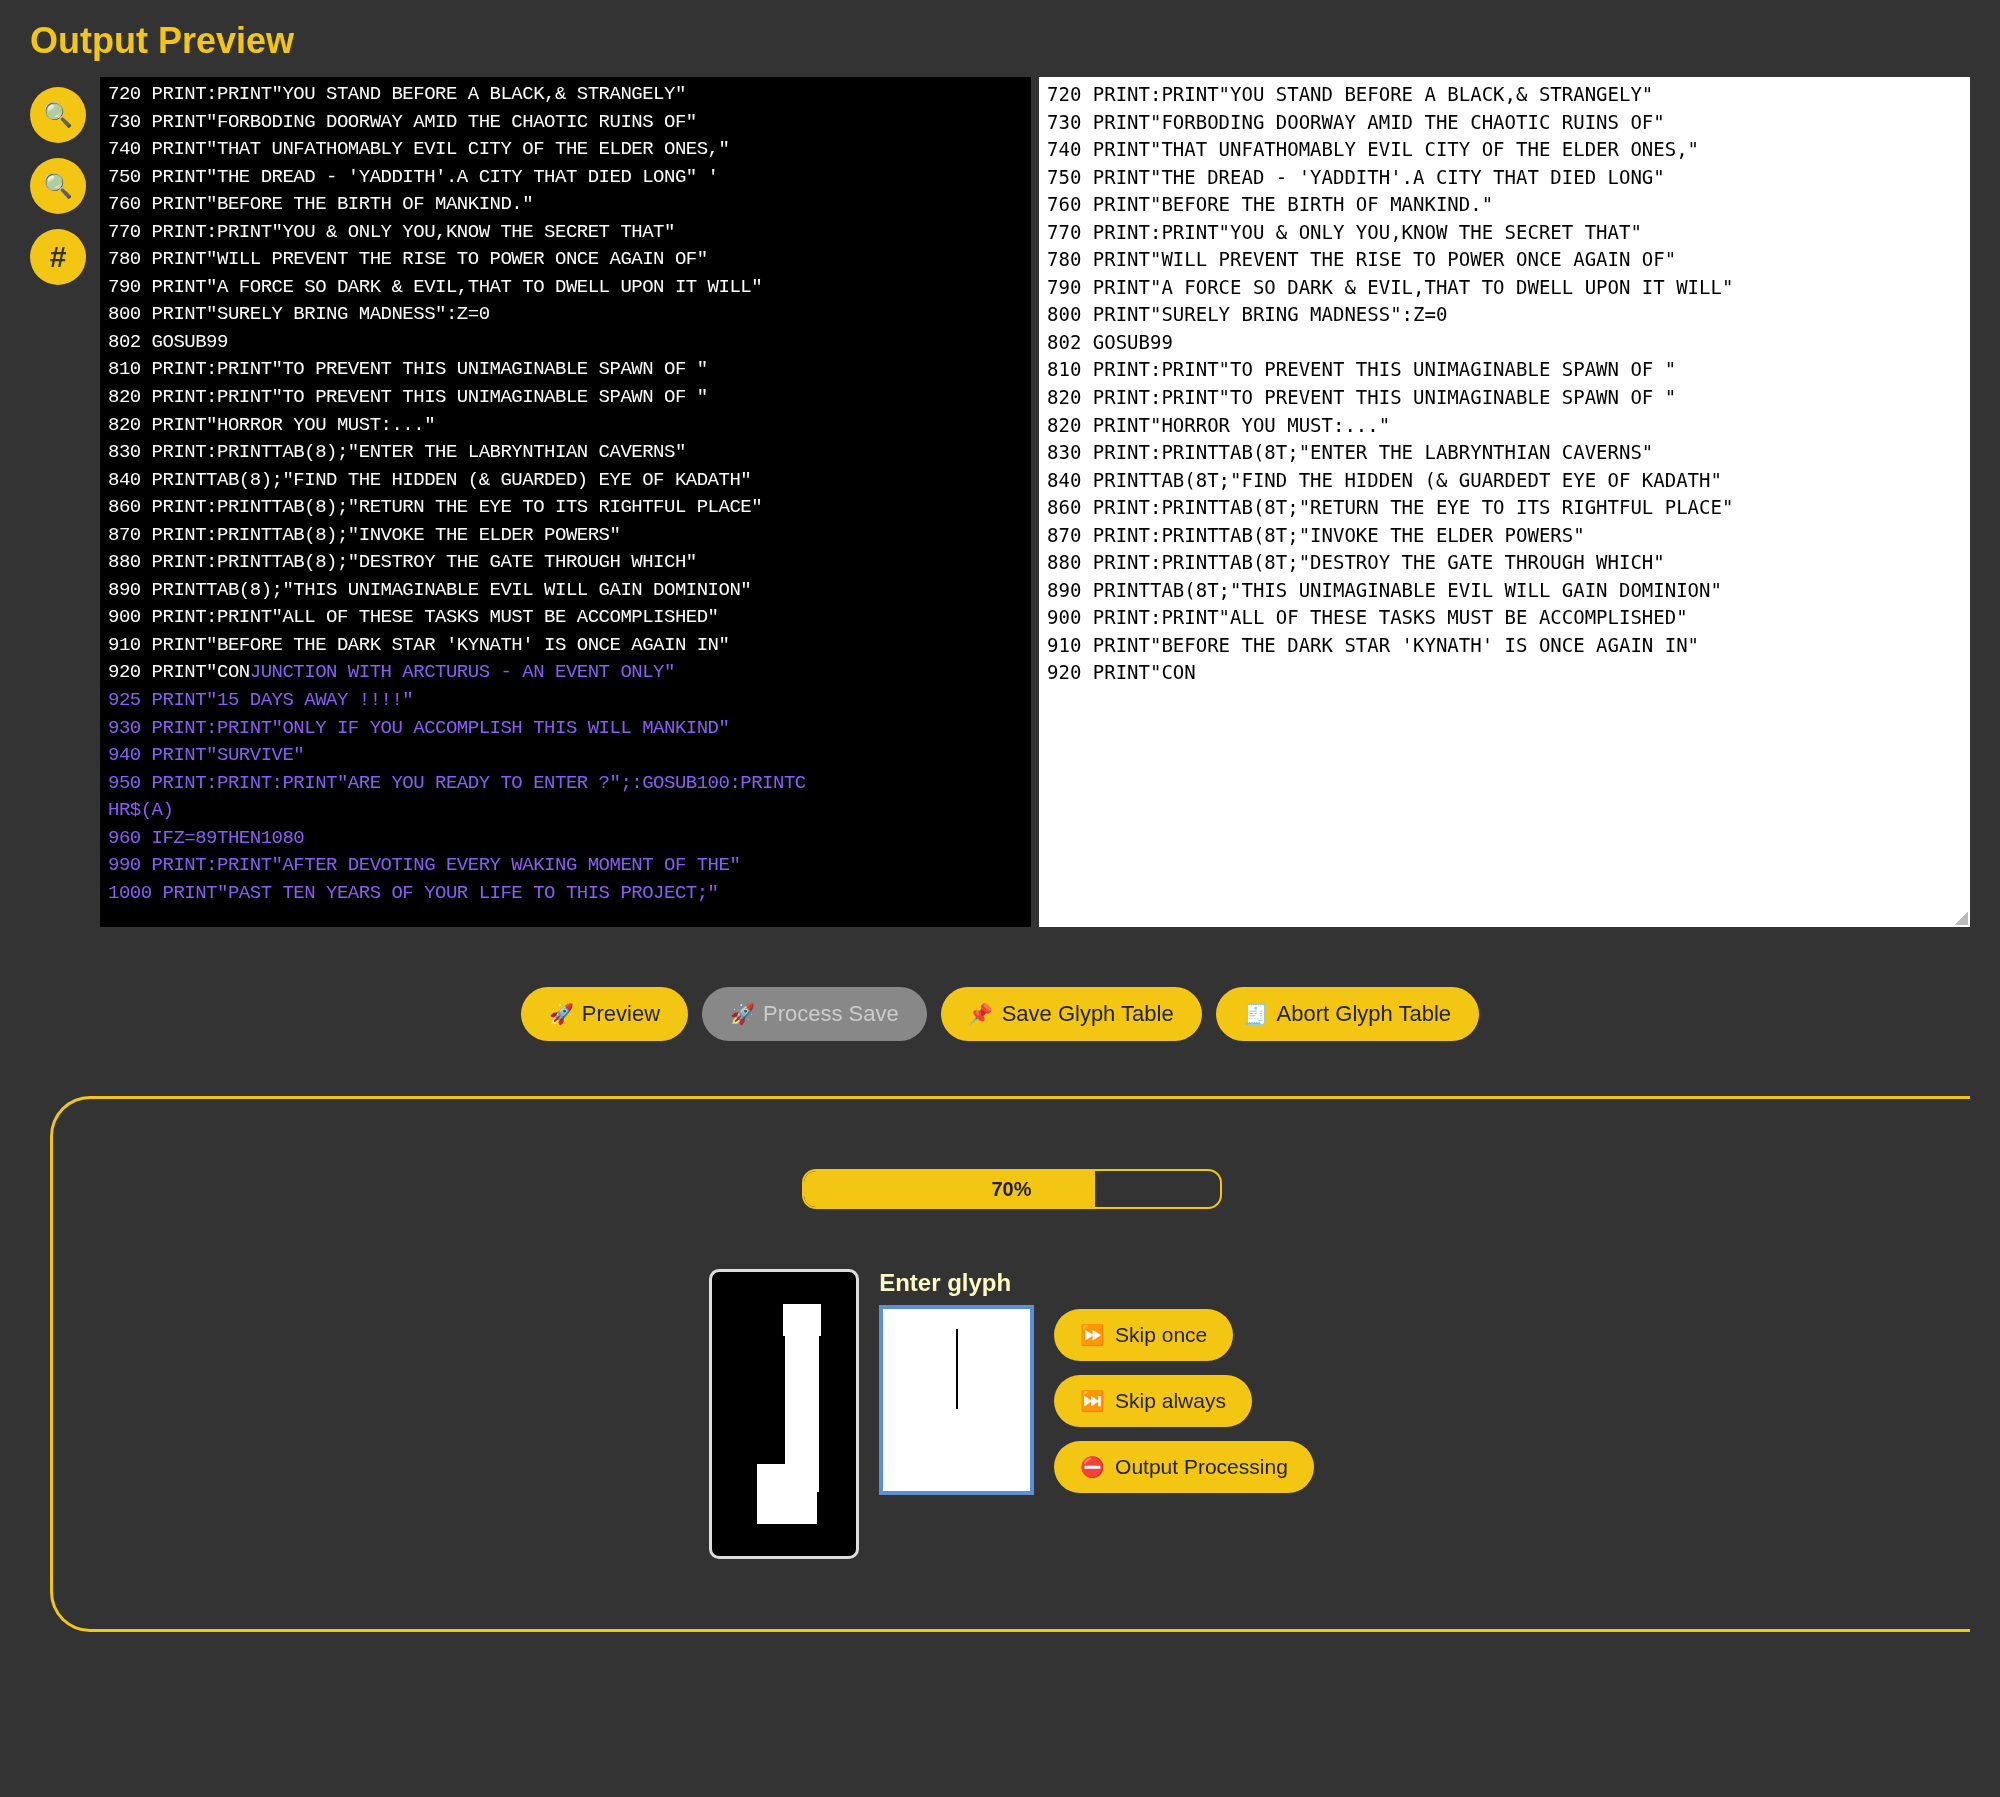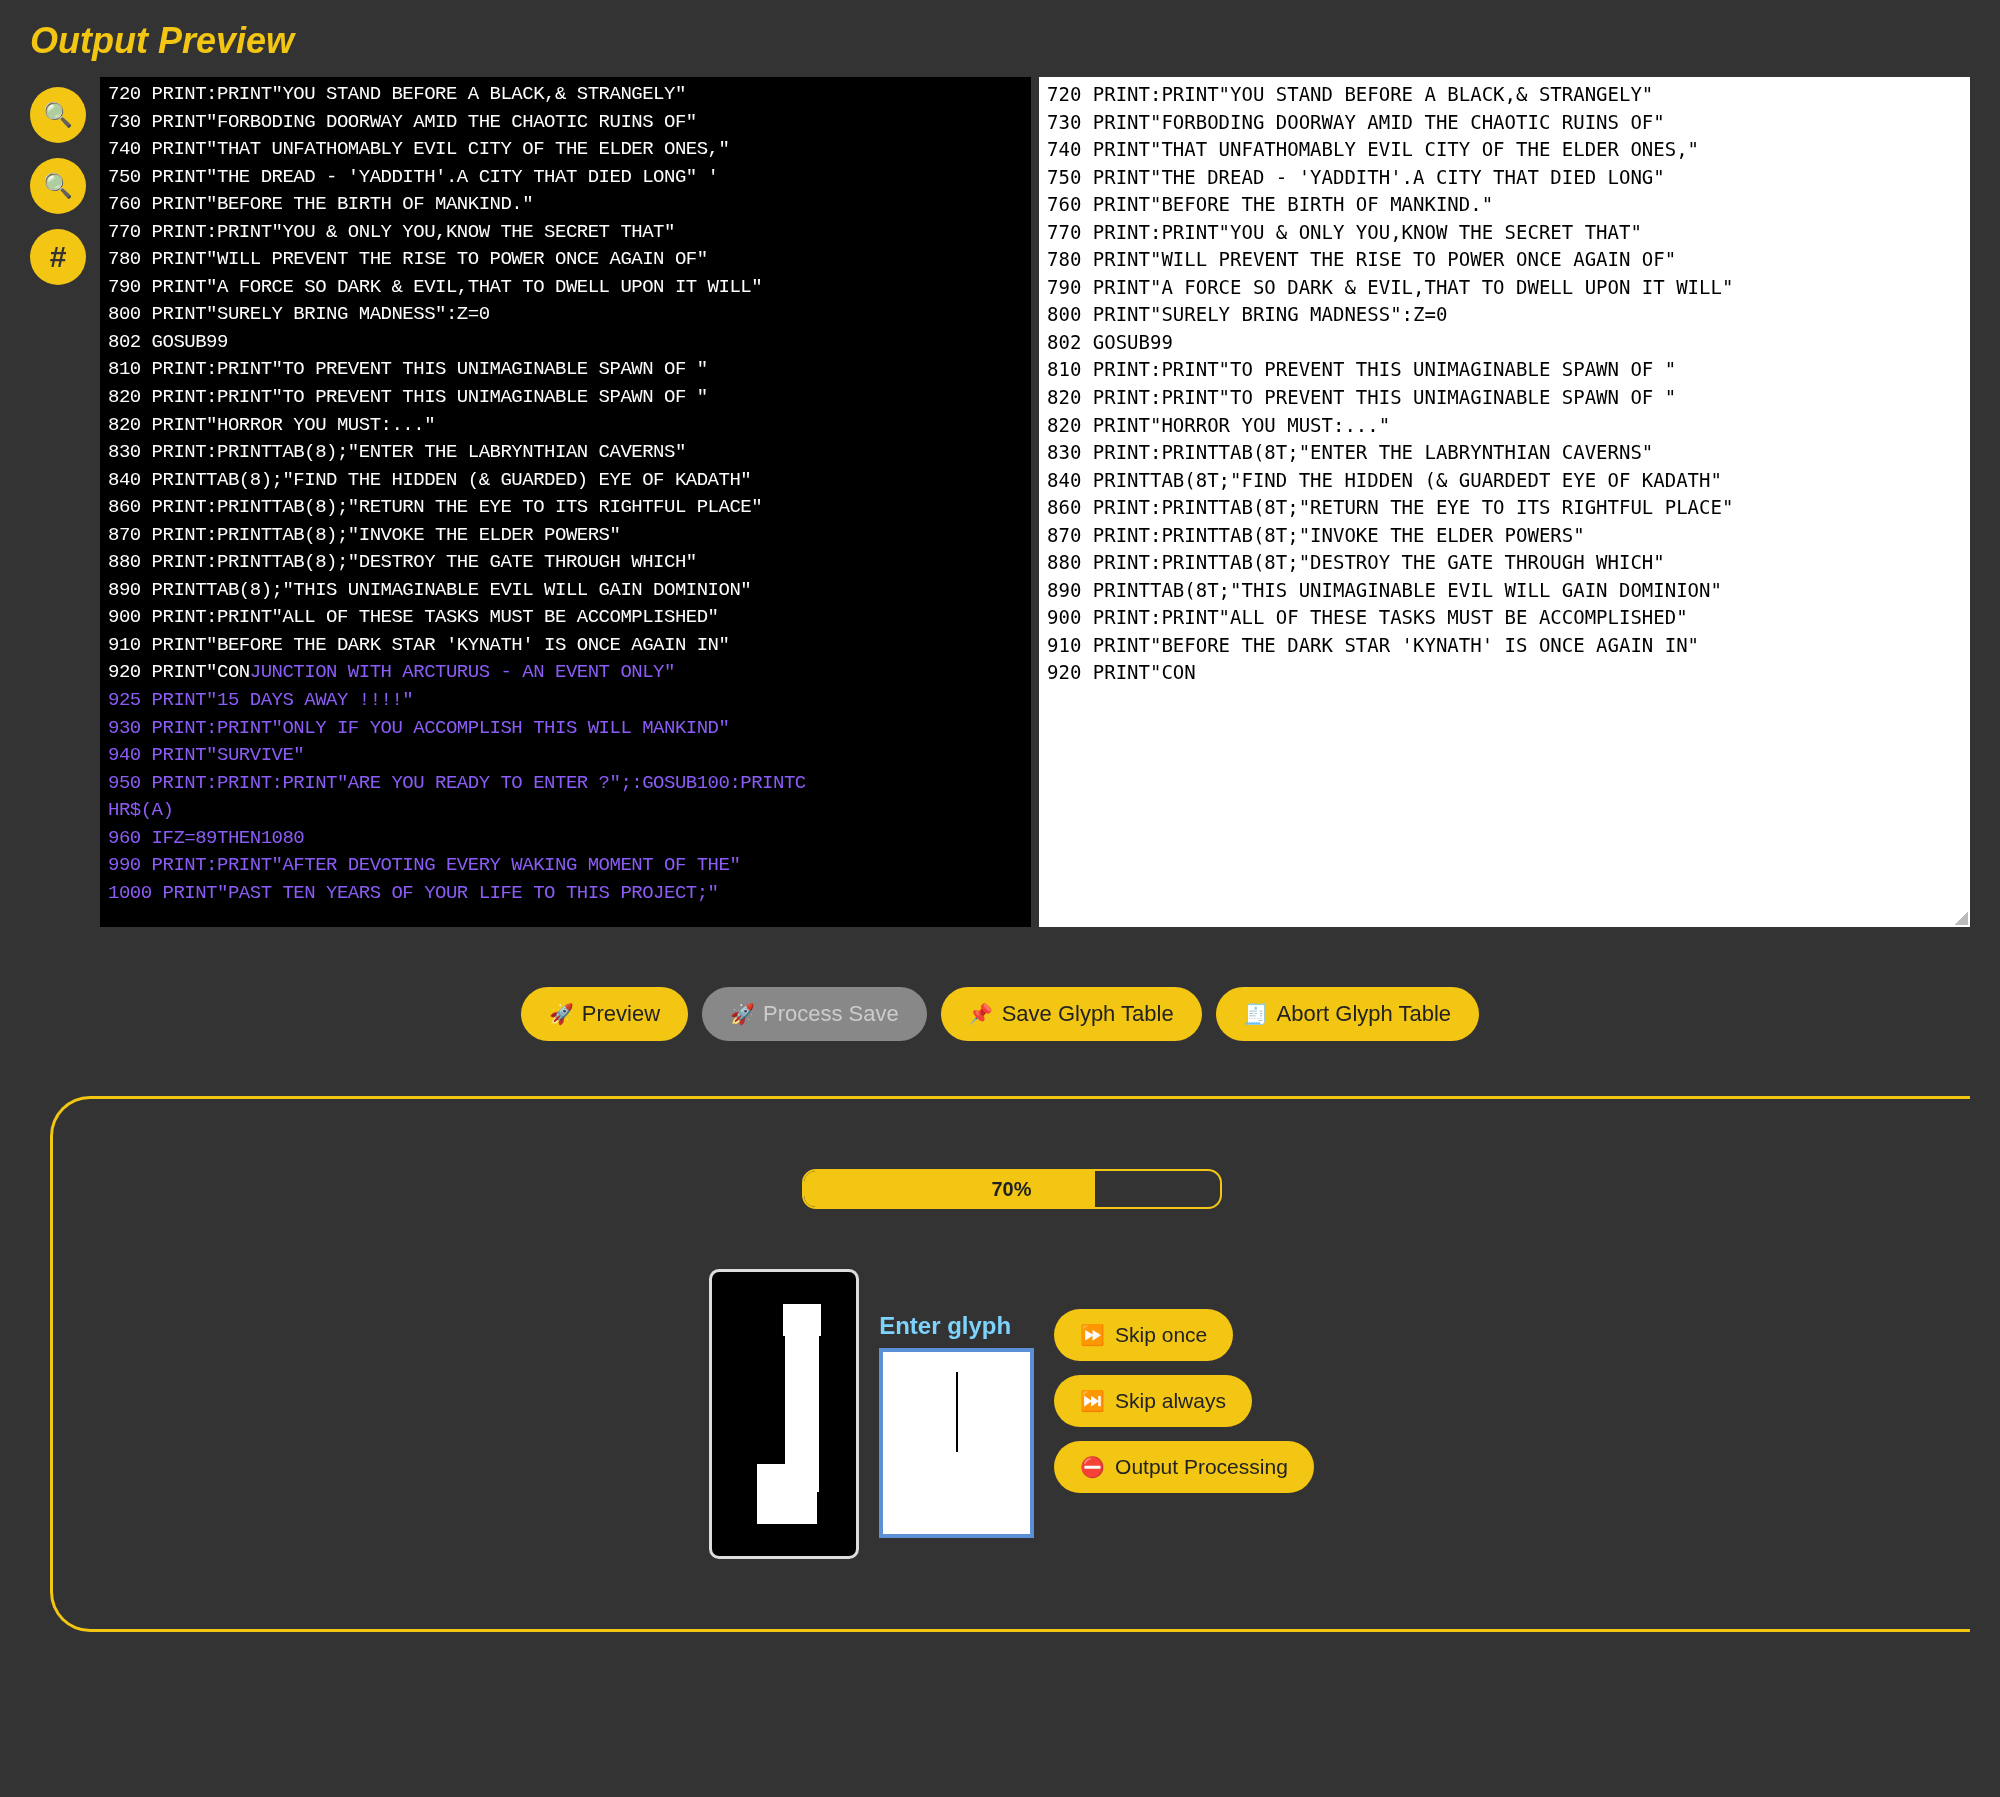--- a/index.html
+++ b/index.html
@@ -9,21 +9,20 @@
     color: #fff;
     padding: 0;
     min-height: 1797px;
   }
   .container { padding: 20px 30px; }
   h2.title {
     color: #f3c614;
     font-size: 36px;
     font-weight: bold;
     margin-bottom: 15px;
-    font-style: italic;
   }
   .preview-row {
     display: flex;
     gap: 10px;
     align-items: flex-start;
   }
   .side-buttons {
     display: flex;
     flex-direction: column;
     gap: 15px;
@@ -170,25 +169,24 @@
   }
   .glyph-J .top { position:absolute; top:0; right:-2px; width:38px; height:32px; background:#fff; }
   .glyph-J .stem { position:absolute; top:30px; right:0; width:34px; height:158px; background:#fff; }
   .glyph-J .hook { position:absolute; bottom:0; left:8px; width:60px; height:34px; background:#fff; }
   .glyph-J .hook2 { position:absolute; bottom:30px; left:8px; width:30px; height:30px; background:#fff; }
   .glyph-input-col {
     display: flex;
     flex-direction: column;
   }
   .glyph-label {
-    color: #7dd3fc;
+    color: #fef9c3;
     font-weight: bold;
     font-size: 24px;
     margin-bottom: 8px;
-    margin-top: 43px;
   }
   .glyph-input {
     width: 155px;
     height: 190px;
     background: #fff;
     border: 4px solid #5b8fd6;
     font-size: 80px;
     text-align: center;
     outline: none;
     padding-top:20px;

